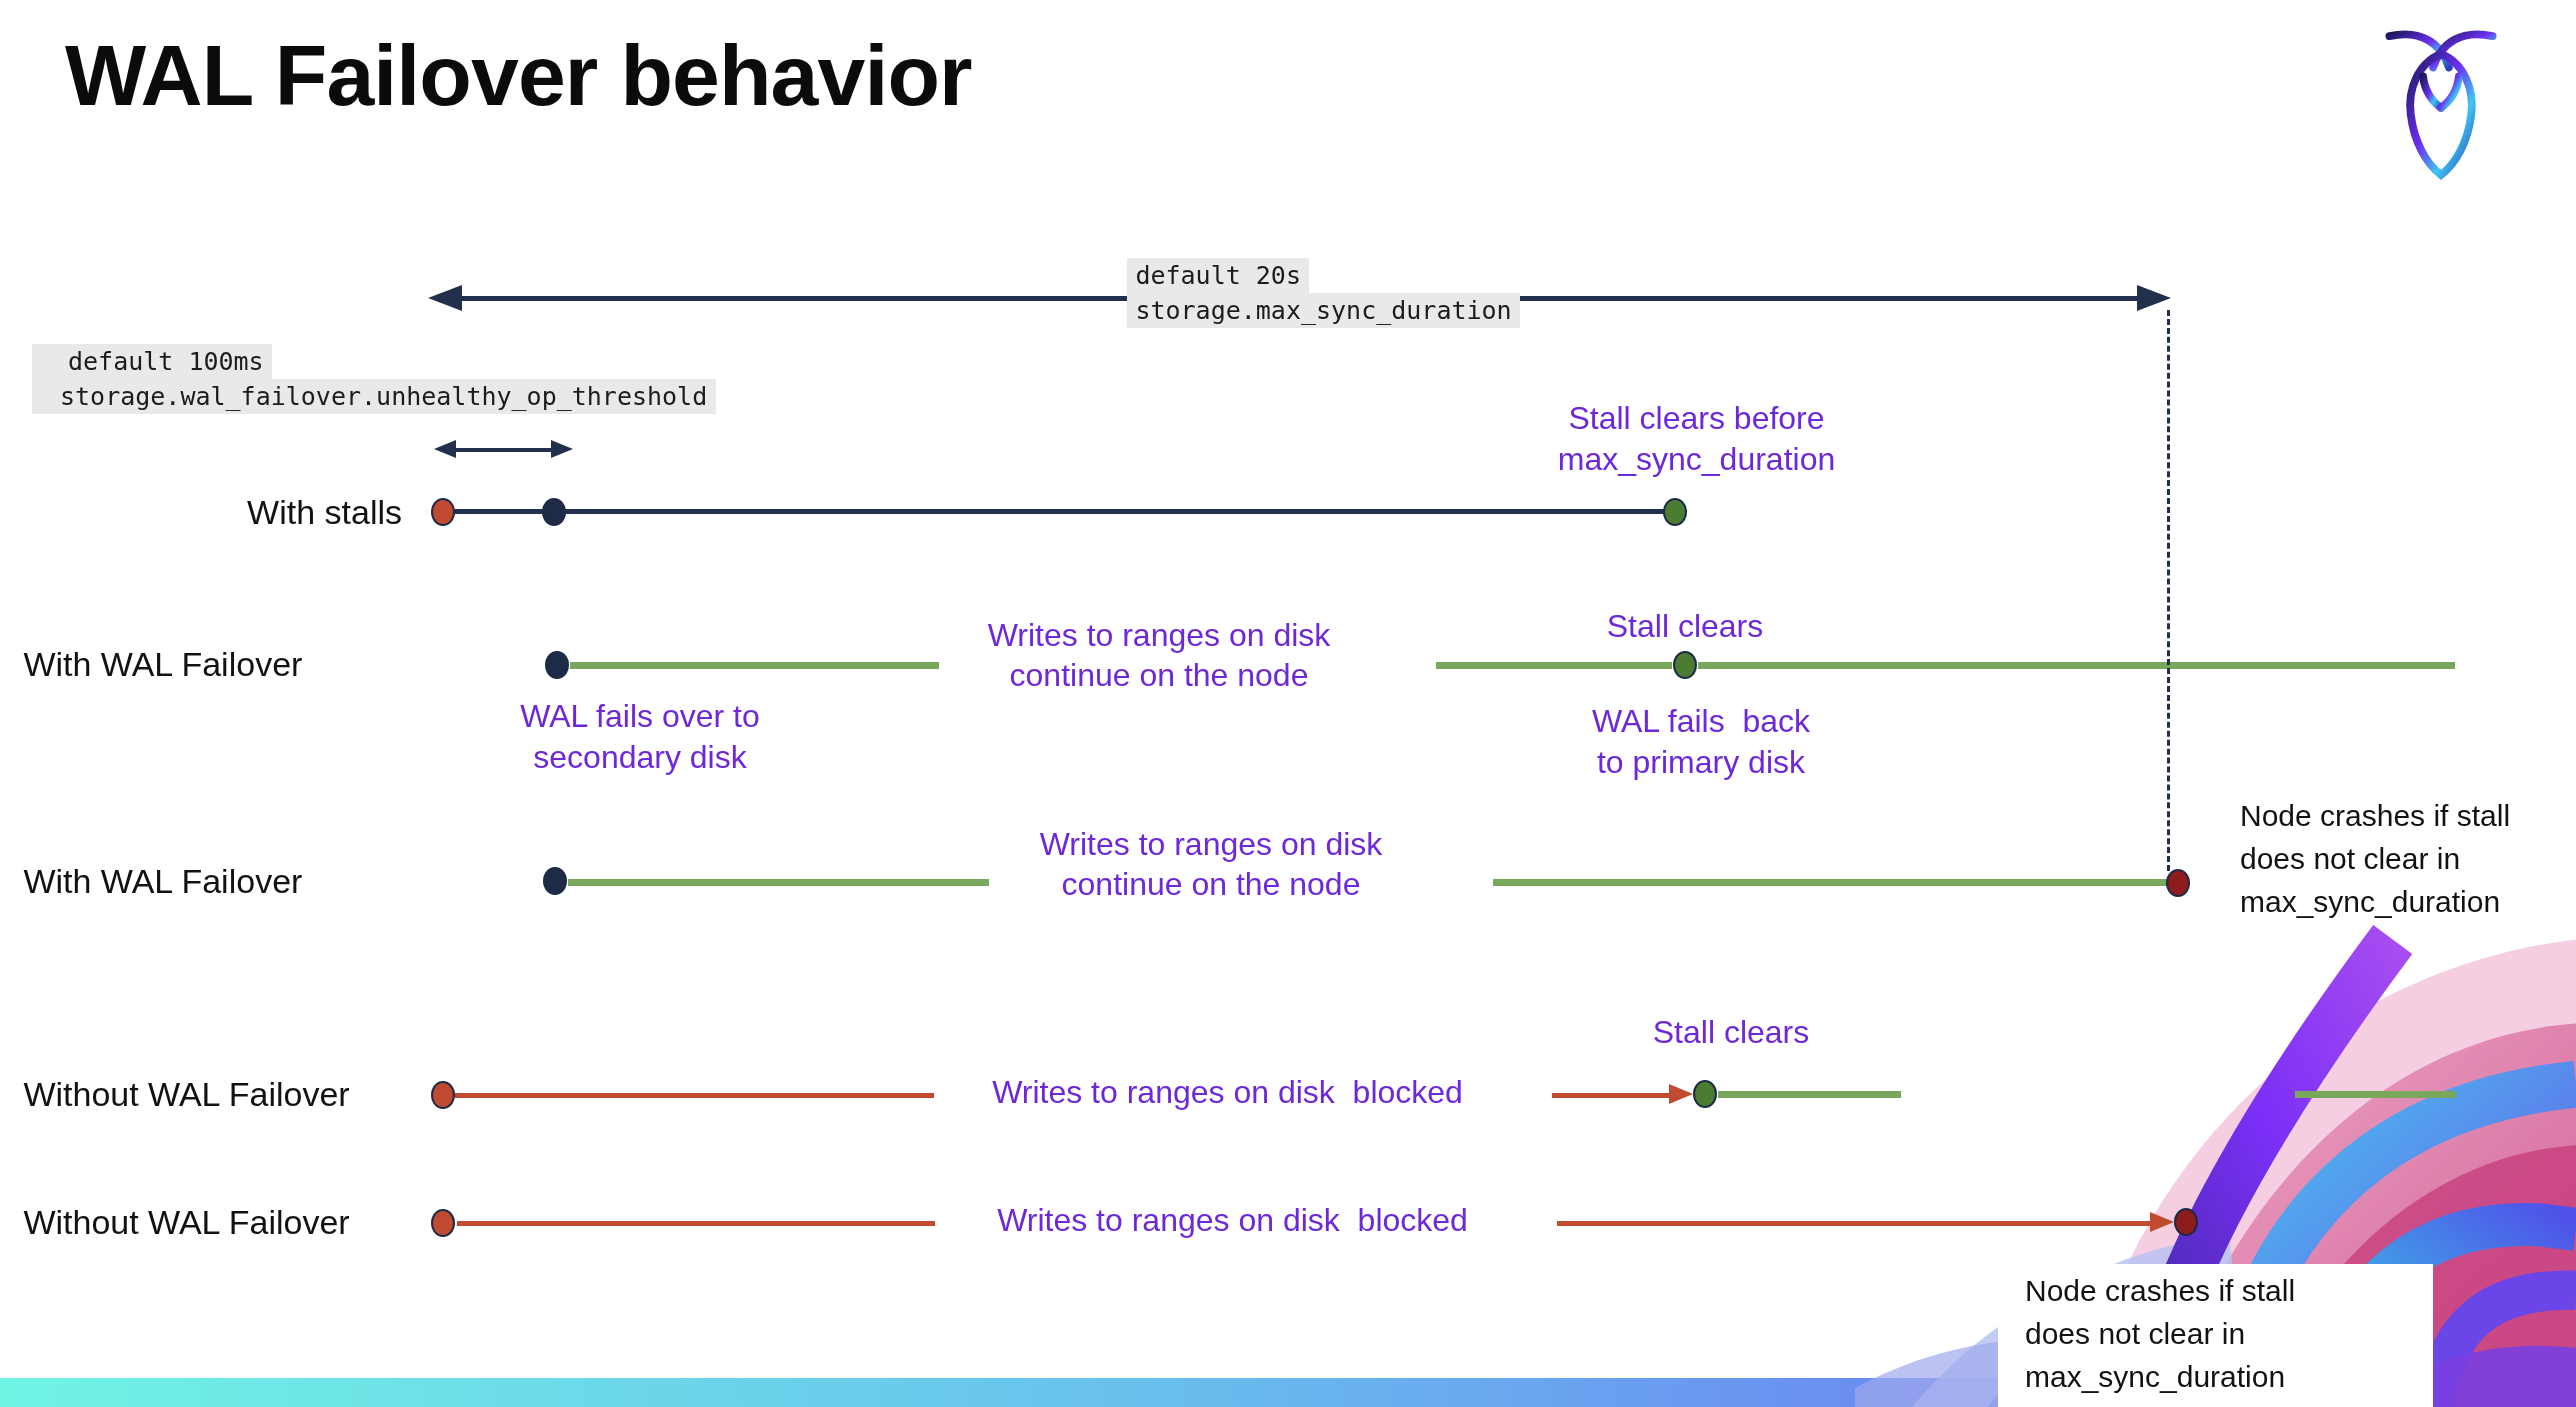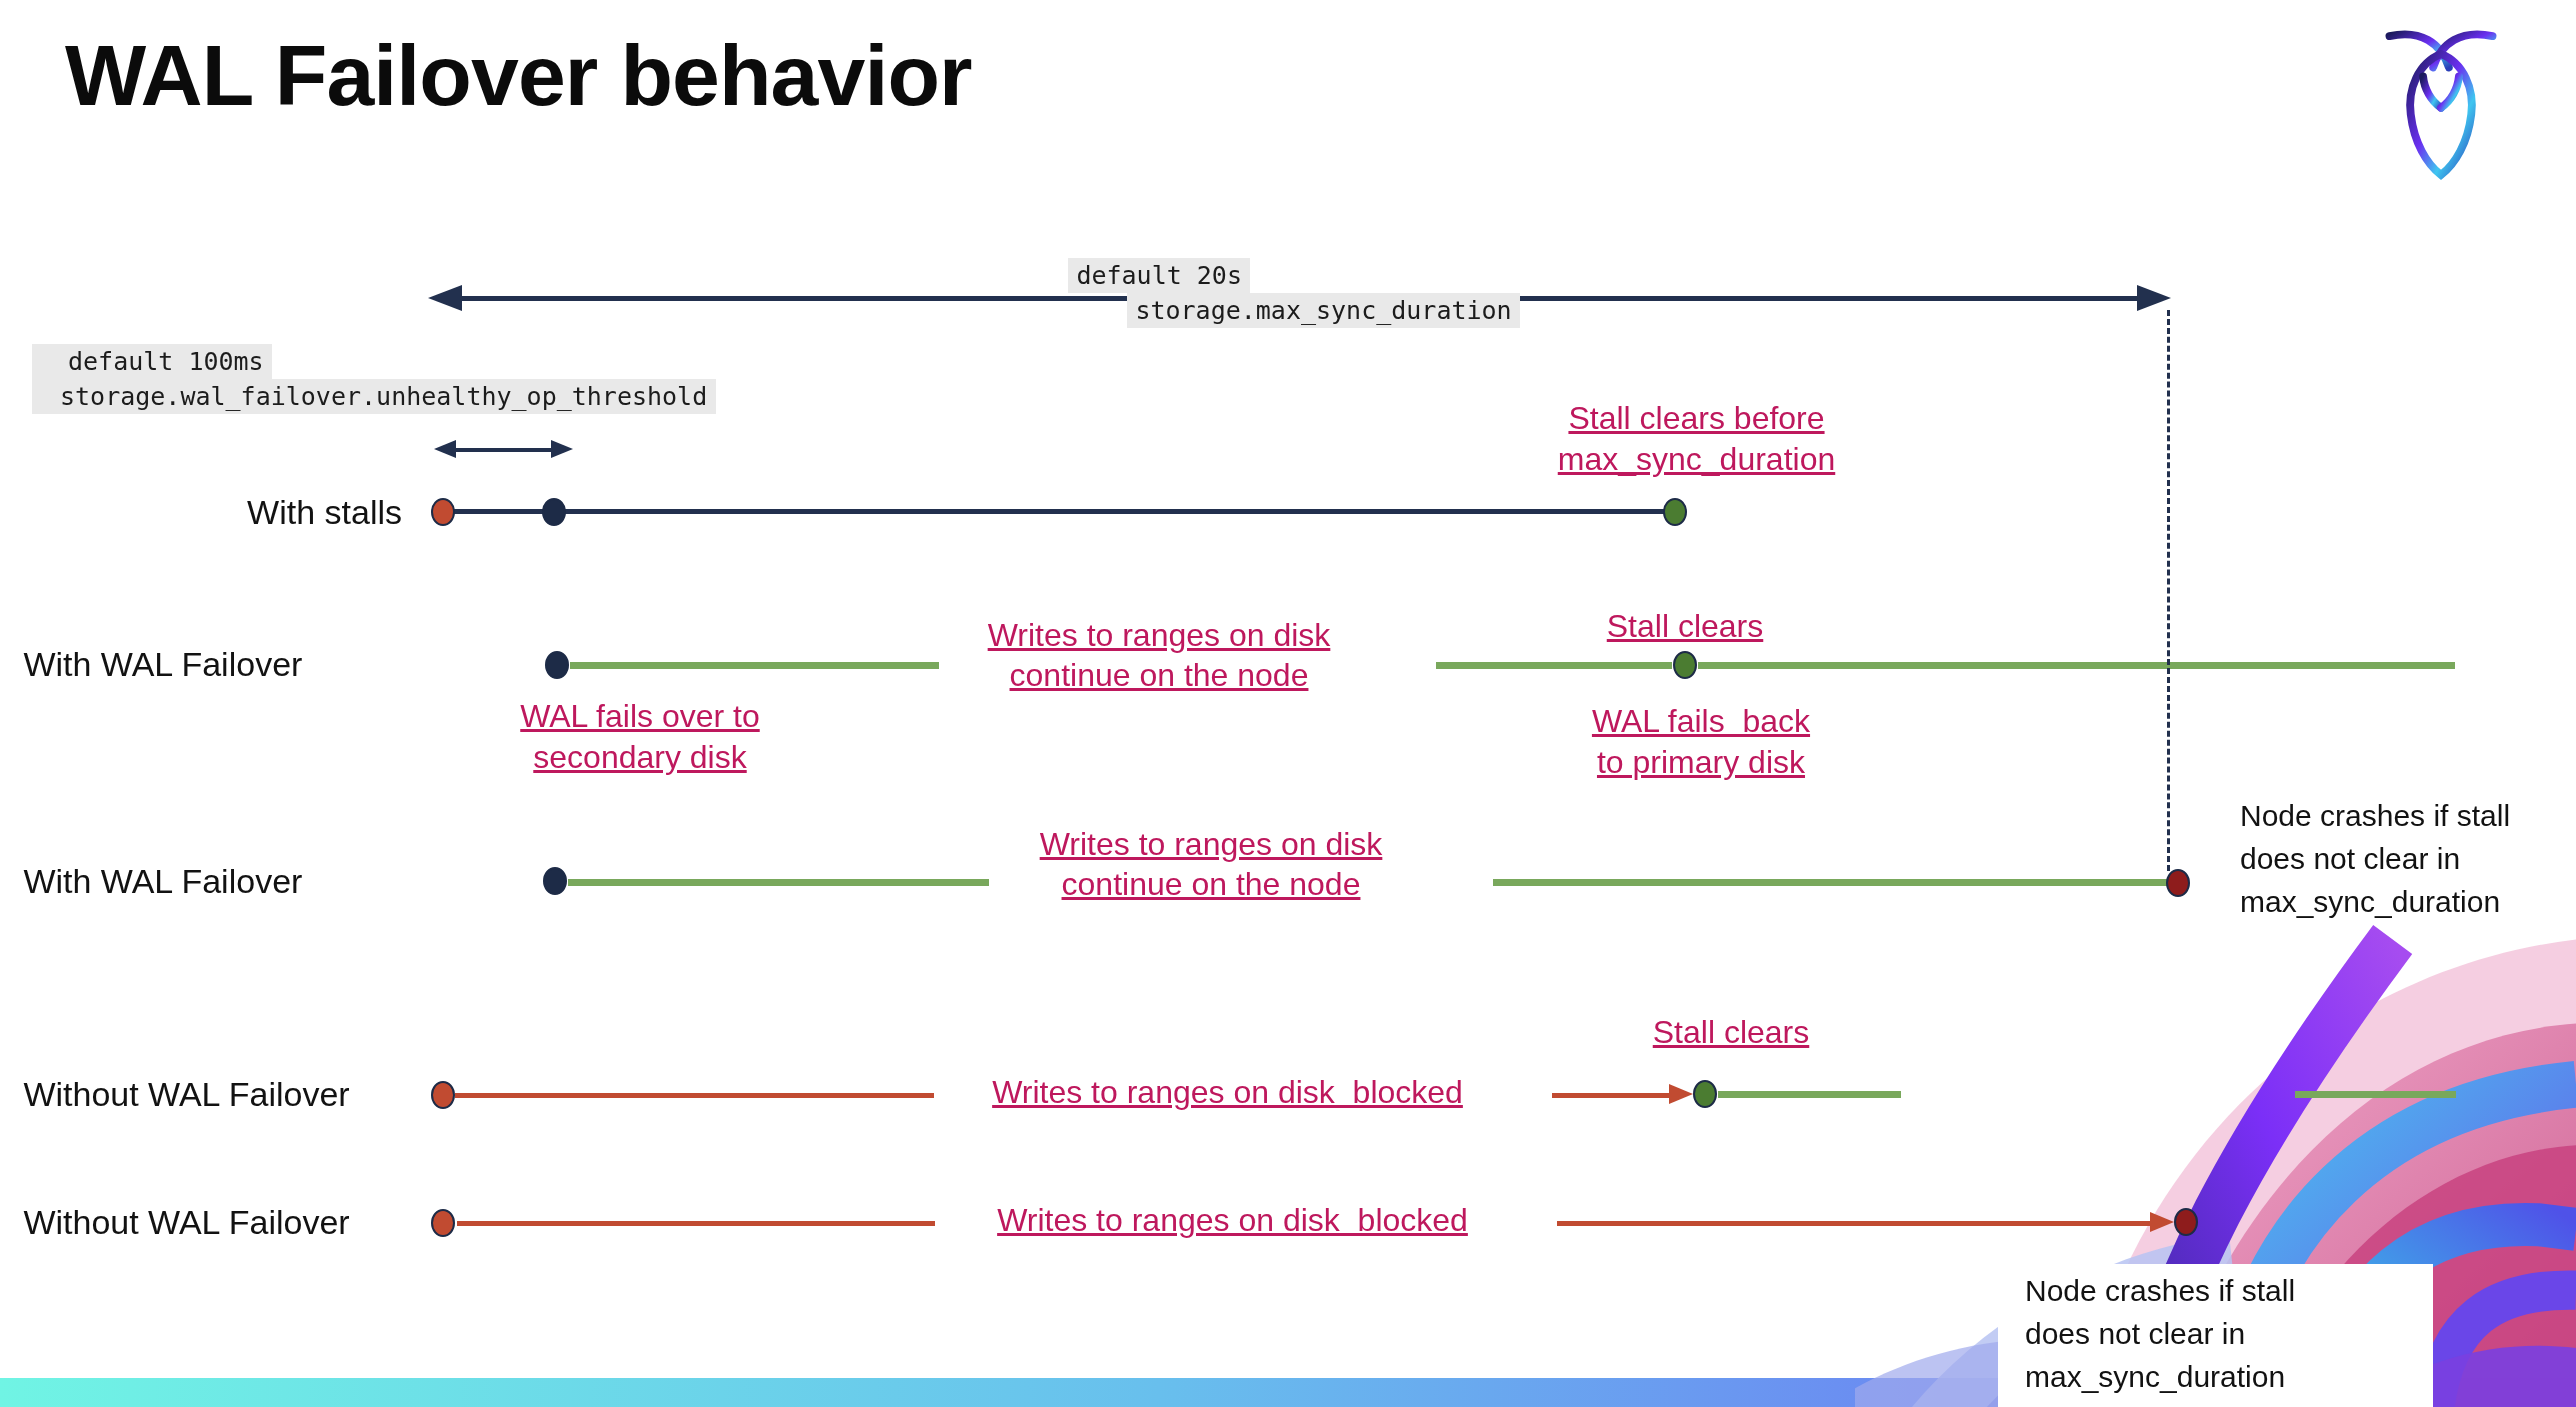--- a/index.html
+++ b/index.html
@@ -5,21 +5,21 @@
   html,body{margin:0;padding:0;background:#ffffff;}
   #canvas{position:relative;width:2576px;height:1408px;background:#ffffff;overflow:hidden;
           font-family:"Liberation Sans", sans-serif;color:var(--text);}
   .abs{position:absolute;}
   
   .title{left:65px;top:26px;font-size:86px;font-weight:800;letter-spacing:-0.9px;color:#0b0b0b;z-index:4;}
   
   .mono{font-family:"DejaVu Sans Mono", monospace;font-size:25px;color:#1c1c1c;
         background:var(--highlight-bg);padding:2.8px 8.4px;white-space:pre;z-index:4;}
   
-  .note{font-size:32px;line-height:40px;white-space:pre-wrap;z-index:4;color:#be185d;text-decoration:underline;}
+  .note{font-size:32px;line-height:40px;white-space:pre-wrap;z-index:4;color:#6d28d9;}
   .row-label{font-size:34px;z-index:4;color:#121212;white-space:pre;}
   .center{text-align:center;}
   .right{text-align:right;}
   
   .line{position:absolute;z-index:2;}
   .navy-line{background:var(--navy);height:4.7px;}
   .green-line{background:var(--green-line);height:6.5px;z-index:2;}
   .red-line{background:var(--red);height:4.7px;}
   .dashed-v{position:absolute;width:0;border-left:3.7px dashed var(--navy);z-index:3;}
   
@@ -68,21 +68,21 @@
       <path d="M50,132 L50,72"></path>
       <path d="M50,72 C41,66 35,55 34,44"></path>
       <path d="M50,72 C59,66 65,55 66,44"></path>
     </g>
   </svg>
 
   <div class="abs line navy-line" style="left:451px;top:296px;width:1697px;"></div>
   <div class="tri tri-left" style="left:428px;top:285px;"></div>
   <div class="tri tri-right" style="left:2137px;top:285px;"></div>
 
-  <div class="abs mono" style="left:1068px;top:258px;">default 20s</div>
+  <div class="abs mono" style="left:1127px;top:258px;">default 20s</div>
   <div class="abs mono" style="left:1127px;top:293px;">storage.max_sync_duration</div>
 
   <div class="abs mono" style="left:32px;top:344px;padding-left:36px;">default 100ms</div>
   <div class="abs mono" style="left:32px;top:379px;padding-left:28px;">storage.wal_failover.unhealthy_op_threshold</div>
 
   <div class="abs line navy-line" style="left:449px;top:448px;width:105px;height:3.7px;"></div>
   <div class="tri tri-left-sm" style="left:434px;top:440px;"></div>
   <div class="tri tri-right-sm" style="left:551px;top:440px;"></div>
 
   <div class="dashed-v" style="left:2167px;top:310px;height:561px;"></div>

